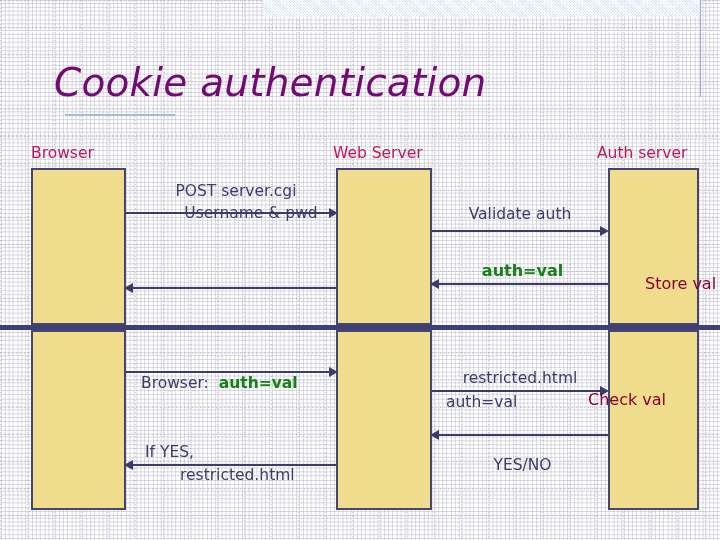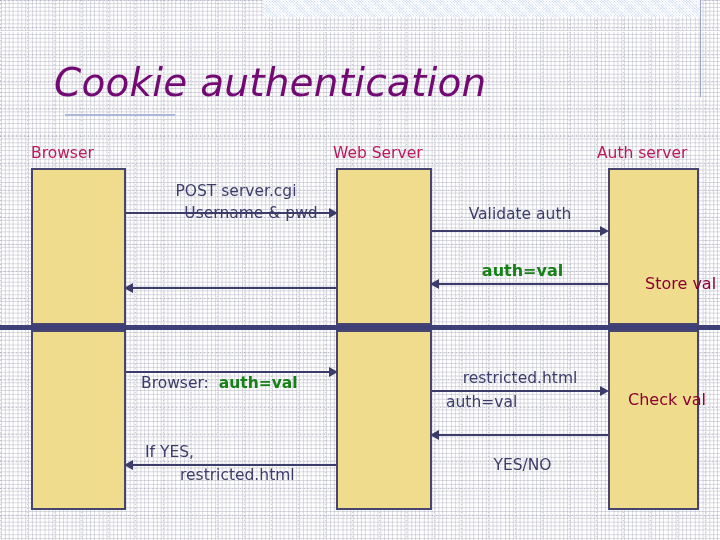--- a/index.html
+++ b/index.html
@@ -202,21 +202,21 @@
 
   <div class="msg-line" style="left:126px; top:371px; width:205px;"></div>
   <div class="arrow-head right" style="left:329px; top:367px;"></div>
   <div class="msg-text" style="left:141px; top:374px;"><span>Browser:</span><span class="hl-green" style="margin-left:10px;">auth=val</span></div>
 
   <div class="msg-line" style="left:432px; top:390px; width:171px;"></div>
   <div class="arrow-head right" style="left:600px; top:386px;"></div>
   <div class="msg-text center" style="left:437px; top:369px; width:166px;">restricted.html</div>
   <div class="msg-text" style="left:446px; top:393px;">auth=val</div>
 
-  <div class="note-red" style="left:628px; top:390px;">Check val</div>
+  <div class="note-red" style="left:588px; top:390px;">Check val</div>
 
   <div class="msg-line" style="left:437px; top:434px; width:171px;"></div>
   <div class="arrow-head left" style="left:430px; top:430px;"></div>
   <div class="msg-text center" style="left:437px; top:456px; width:171px;">YES/NO</div>
 
   <div class="msg-line" style="left:131px; top:464px; width:205px;"></div>
   <div class="arrow-head left" style="left:124px; top:460px;"></div>
   <div class="msg-text" style="left:145px; top:443px;">If YES,</div>
   <div class="msg-text" style="left:180px; top:466px;">restricted.html</div>
 

